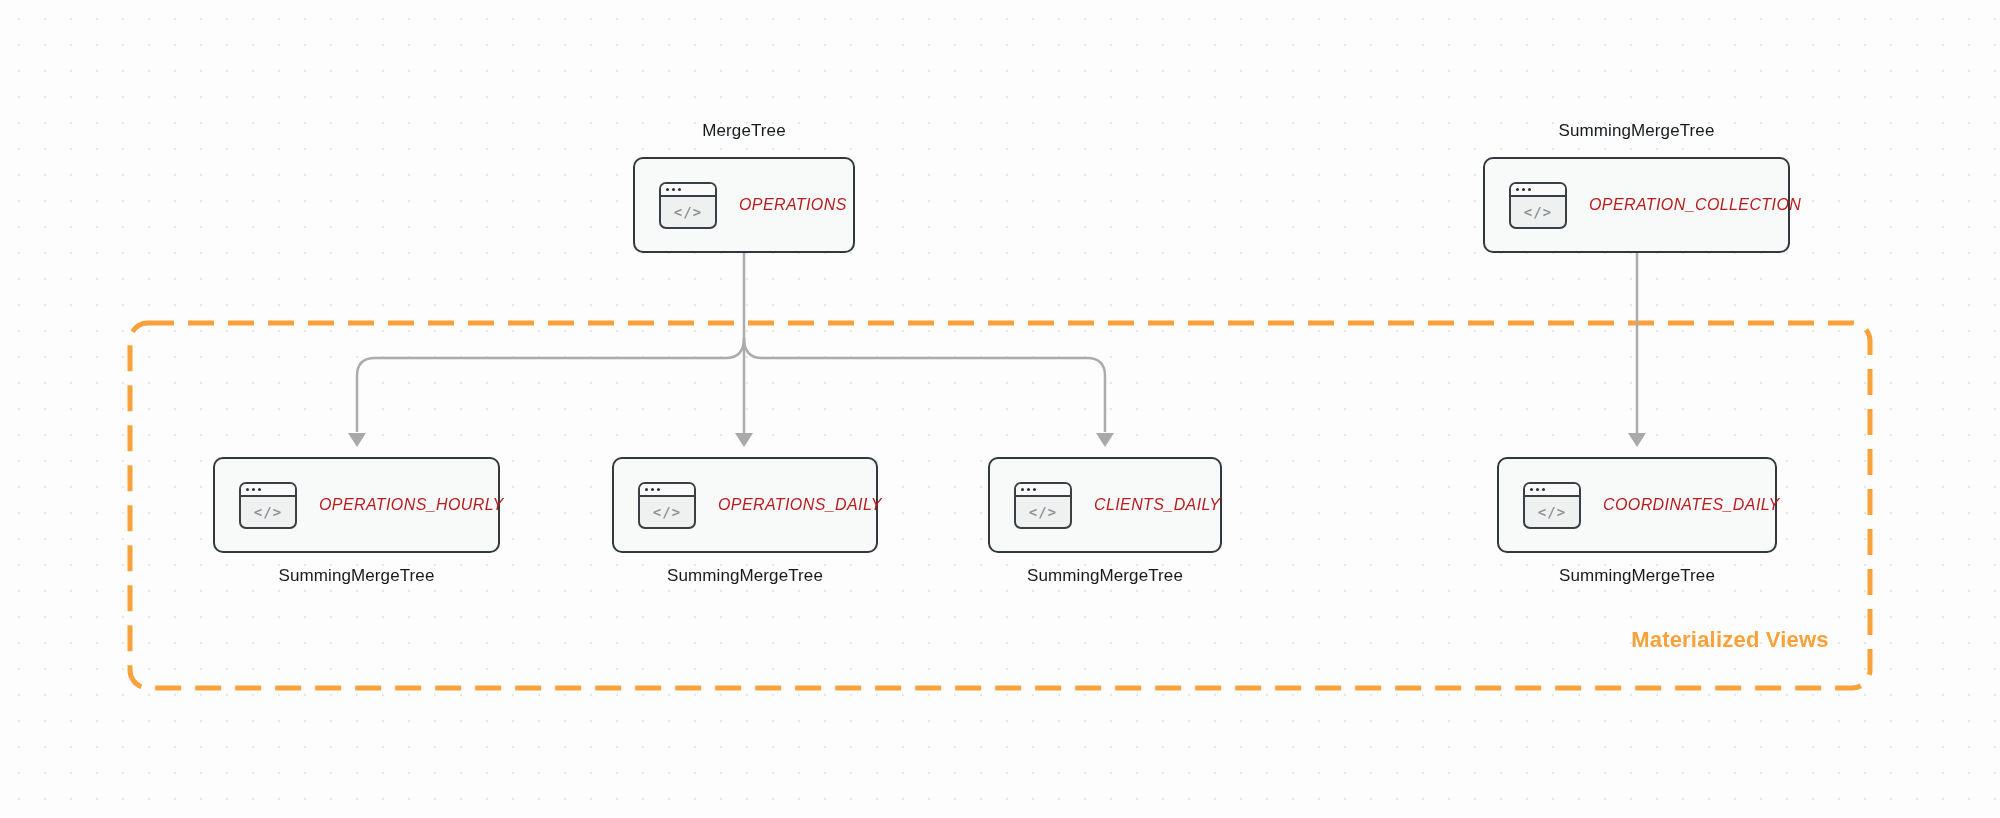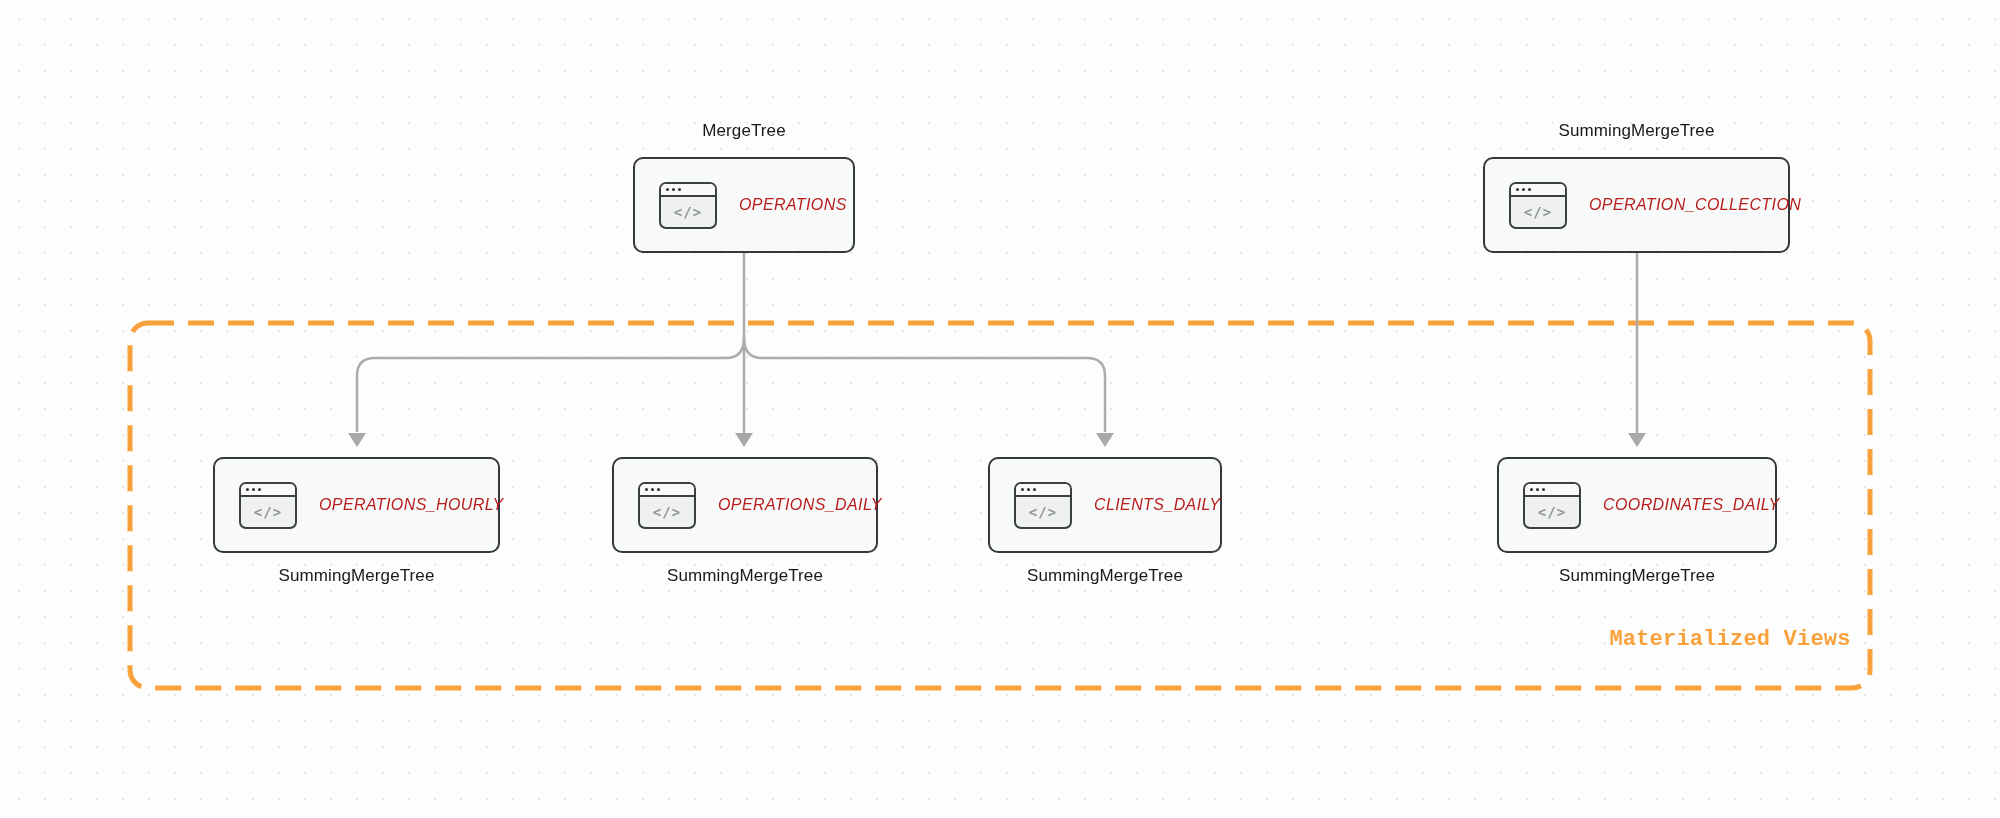--- a/index.html
+++ b/index.html
@@ -105,21 +105,20 @@
     position: absolute;
     left: 1600px;
     top: 627px;
     width: 260px;
     text-align: center;
     font-size: 22px;
     line-height: 26px;
     font-weight: 600;
     color: #F9A23C;
     letter-spacing: 0.2px;
-    font-family: Liberation Mono, monospace;
   }
 
   
   #node-operations            { left: 633px;  top: 121px; width: 222px; }
   #node-operation-collection  { left: 1483px; top: 121px; width: 307px; }
   #node-operations-hourly     { left: 213px;  top: 457px; width: 287px; }
   #node-operations-daily      { left: 612px;  top: 457px; width: 266px; }
   #node-clients-daily         { left: 988px;  top: 457px; width: 234px; }
   #node-coordinates-daily     { left: 1497px; top: 457px; width: 280px; }
 </style>

